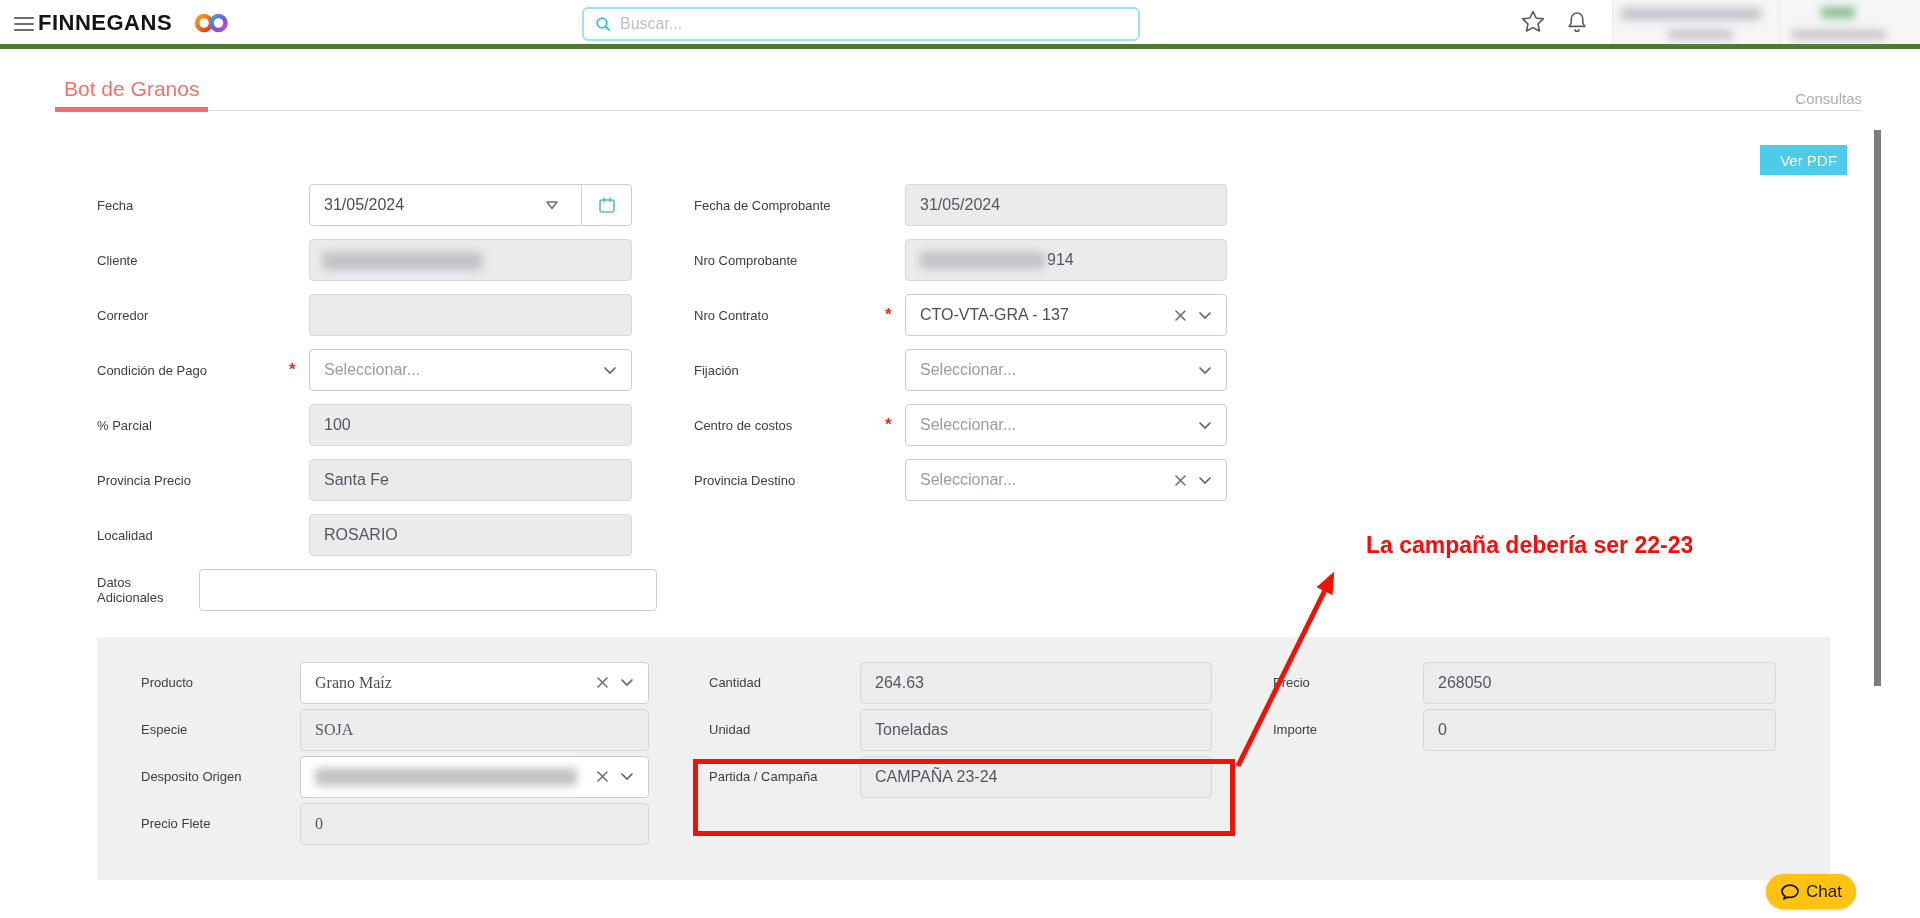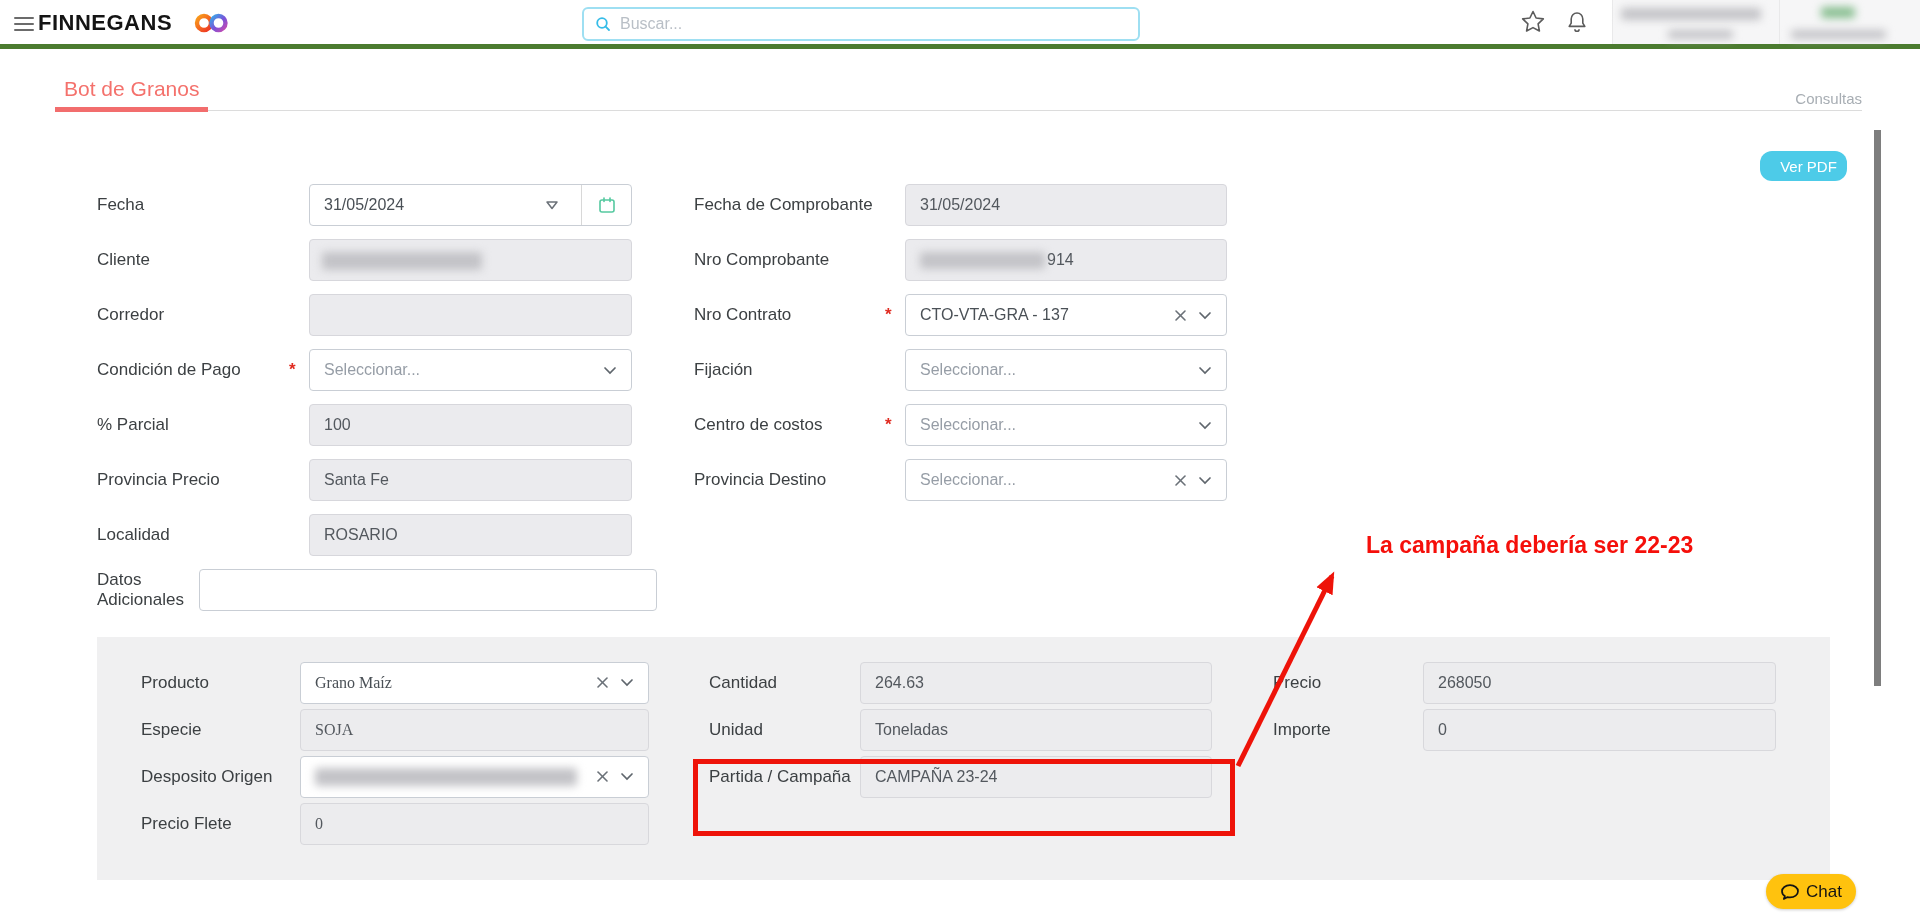--- a/index.html
+++ b/index.html
@@ -27,30 +27,30 @@
   .blob { position:absolute; background:#c3c3c7; border-radius:3px; filter:blur(4px); }
   .blob-green { background:#86bd8e; }
 
   
   .tab-title { position:absolute; left:64px; top:77px; font-size:21px; color:#f4716c; cursor:pointer; }
   .tab-line { position:absolute; left:55px; top:110px; width:1807px; height:1px; background:#dcdcdc; }
   .tab-underline { position:absolute; left:55px; top:107px; width:153px; height:5px; background:#f26d6d; }
   .consultas { position:absolute; left:1740px; top:90px; width:122px; text-align:right;
                font-size:15px; color:#a7adb3; cursor:pointer; }
 
-  .btn-pdf { position:absolute; left:1760px; top:151px; width:87px; height:30px;
-             background:#4dcbe8; color:#fff; font-size:15px; border:none; border-radius:12px;
+  .btn-pdf { position:absolute; left:1760px; top:145px; width:87px; height:30px;
+             background:#4dcbe8; color:#fff; font-size:15px; border:none; border-radius:0;
              cursor:pointer; font-family:inherit;padding-left:10px; }
 
   
   .form-col { position:absolute; }
   #form-left  { left:97px;  top:184px; width:560px; }
   #form-right { left:694px; top:184px; width:560px; }
   .frow { display:flex; align-items:center; height:42px; margin-bottom:13px; }
-  .lbl { font-size:17px; color:#3c4043; }
+  .lbl { font-size:13px; color:#3c4043; }
   #form-left .lbl { width:192px; }
   #form-right .lbl { width:191px; }
   .req { width:20px; font-size:17px; color:#e02b20; font-weight:bold; }
   .inp { height:42px; border-radius:4px; display:flex; align-items:center;
          padding:0 14px; font-size:16px; position:relative; }
   .inp-dis { background:#ebebee; border:1px solid #d7d7dc; color:#53585e; }
   .inp-sel { background:#fff; border:1px solid #c9ced5; color:#4a5056; cursor:pointer; }
   .w-left { width:323px; } .w-right { width:322px; }
   .ph { color:#969da6; }
   .sel-icons { position:absolute; right:14px; display:flex; align-items:center; gap:11px; }

